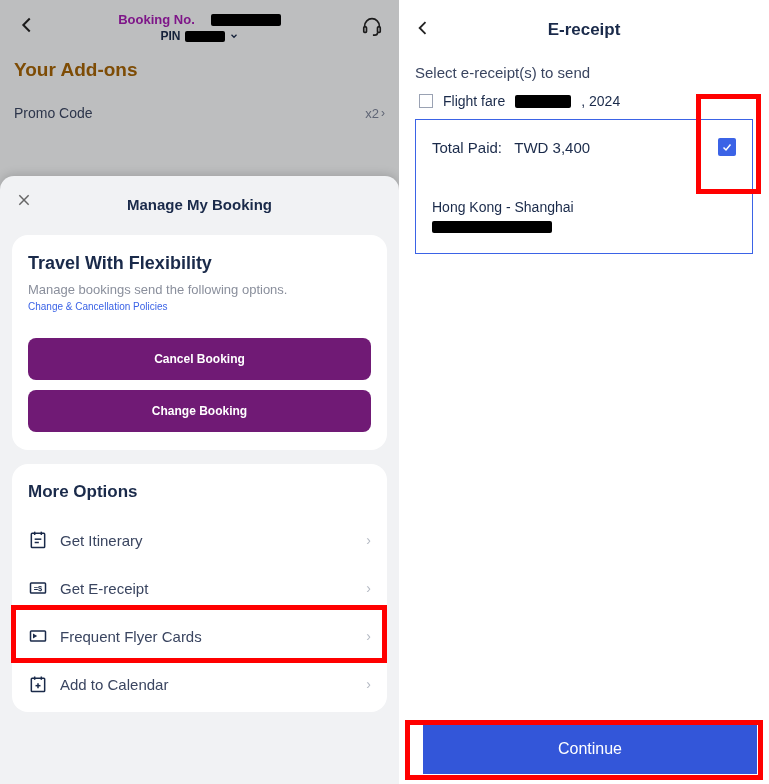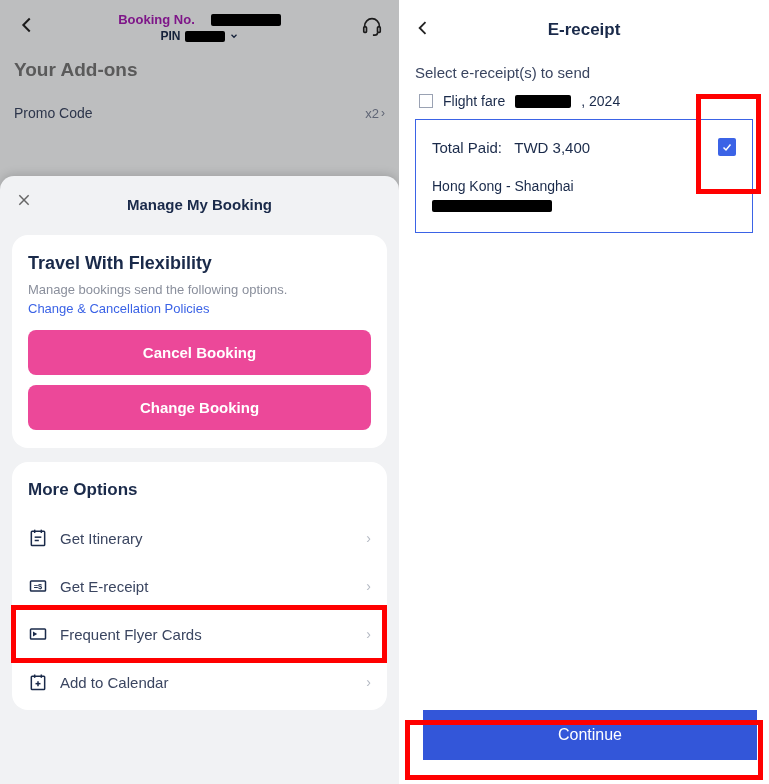--- a/index.html
+++ b/index.html
@@ -11,55 +11,55 @@
   .dim-bg { position: absolute; inset: 0; filter: brightness(0.78); background: #f2f3f5; }
   .dim-header { padding: 12px 16px 8px; display: flex; align-items: center; justify-content: space-between; }
   .dim-title-area { text-align: center; flex: 1; }
   .dim-title-row { font-size: 13px; color: #a21caf; font-weight: 600; display: flex; justify-content: center; align-items: center; gap: 16px; text-align: center;}
   .dim-pin-row { font-size: 12px; color: #1a2a4a; font-weight: 600; display:flex; justify-content:center; align-items:center; gap:4px; margin-top:2px;}
   .redact { background: #000; display: inline-block; height: 12px; width: 70px; border-radius: 2px; }
   .redact-sm { width: 40px; height: 11px; }
   .chevron-left { font-size: 22px; color: #222; }
   .headset-icon { width: 22px; height: 22px; }
   .addons { padding: 8px 14px 0; }
-  .addons-title { font-size: 19px; font-weight: 700; color: #737373; }
+  .addons-title { font-size: 19px; font-weight: 700; color: #a16207; }
   .promo-row { display: flex; justify-content: space-between; align-items: center; padding: 24px 0 16px; font-size: 14px; color: #3a4560;}
   .promo-x2 { color: #7a8296; font-size: 13px; display:flex; align-items:center; gap:2px;}
   .chev-right-sm { font-size: 12px; color: #7a8296; }
 
   
   .sheet { position: absolute; left: 0; right: 0; bottom: 0; top: 176px; background: #f1f2f4; border-radius: 14px 14px 0 0; padding: 14px 12px 0; box-shadow: 0 -2px 10px rgba(0,0,0,0.15);}
   .sheet-close { position: absolute; left: 16px; top: 16px; font-size: 18px; color: #555; }
   .sheet-title { text-align: center; font-size: 15px; font-weight: 700; color: #1a2a4a; margin: 6px 0 22px; }
   .card { background: #fff; border-radius: 16px; padding: 18px 16px; margin-bottom: 14px; }
   .card-title { font-size: 18px; font-weight: 700; color: #1a2a4a; margin-bottom: 8px; }
   .card-sub { font-size: 13px; color: #8a8f9c; margin-bottom: 4px; }
-  .card-link { font-size: 13px; color: #3b63e6; margin-bottom: 14px; display: block; }
-  .btn-primary { width: 100%; background: #ec4899; color: #fff; border: none; border-radius: 8px; padding: 14px 0; font-size: 15px; font-weight: 600; margin-bottom: 10px; cursor: pointer; }
+  .card-link { font-size: 10px; color: #3b63e6; margin-bottom: 26px; display: block; }
+  .btn-primary { width: 100%; background: #701a75; color: #fff; border: none; border-radius: 8px; padding: 14px 0; font-size: 12px; font-weight: 600; margin-bottom: 10px; cursor: pointer; }
   .more-title { font-size: 17px; font-weight: 700; color: #1a2a4a; margin-bottom: 14px; }
   .opt-row { display: flex; align-items: center; padding: 14px 0; gap: 12px; color: #3a4560; font-size: 15px; position: relative;}
   .opt-row .chev { margin-left: auto; color: #b5bac4; font-size: 14px;}
   .opt-icon { width: 20px; height: 20px; flex-shrink: 0; }
   .red-box { position:absolute; border: 5px solid #ff0000; pointer-events:none; }
   .red-box.left-ereceipt { left: 11px; top: 605px; width: 376px; height: 58px; }
 
   
   .r-header { display: flex; align-items: center; padding: 18px 14px 14px; }
   .r-title { flex: 1; text-align: center; font-size: 17px; font-weight: 600; color: #1a2a4a; margin-left: -20px;}
   .r-sub { padding: 8px 16px 12px; font-size: 15px; color: #3a4560; }
   .flight-row { display:flex; align-items:center; gap:10px; padding: 0 20px 10px; font-size:14px; color:#1a2a4a;}
   .cb-empty { width:14px; height:14px; border:1px solid #9aa2b3; background:#fff; }
   .receipt-box { margin: 0 16px; border: 1px solid #3b63e6; padding: 18px 16px 14px; position: relative;}
-  .rb-row1 { display:flex; justify-content:space-between; align-items:center; font-size:15px; color:#1a2a4a; font-weight:500; margin-bottom: 22px;}
+  .rb-row1 { display:flex; justify-content:space-between; align-items:center; font-size:15px; color:#1a2a4a; font-weight:500; margin-bottom: 43px;}
   .cb-checked { width:18px; height:18px; background:#3b63e6; display:flex; align-items:center; justify-content:center; border-radius:2px;}
   .cb-checked svg { width:12px; height:12px; stroke:#fff; stroke-width:3; fill:none;}
   .rb-route { font-size:14px; color:#1a2a4a; margin-bottom:6px;}
   .rb-redact { width: 120px; height: 12px; background:#000; border-radius:2px; margin-bottom: 6px;}
   .red-box.right-cb { right: 8px; top: 94px; width: 65px; height: 100px; }
-  .continue-wrap { position:absolute; left:12px; right:0; bottom:0; padding: 0 12px 24px;}
+  .continue-wrap { position:absolute; left:12px; right:0; bottom:0; padding: 0 12px 10px;}
   .continue-btn { width:100%; background:#3356d9; color:#fff; border:none; padding:16px 0; font-size:16px; font-weight:500; cursor:pointer;}
   .red-box.right-continue { left: 6px; bottom: 4px; width: 358px; height: 60px; }
 </style>
 </head>
 <body>
 
 <div class="left">
   <div class="dim-bg">
     <div class="dim-header">
       <span class="chevron-left">

